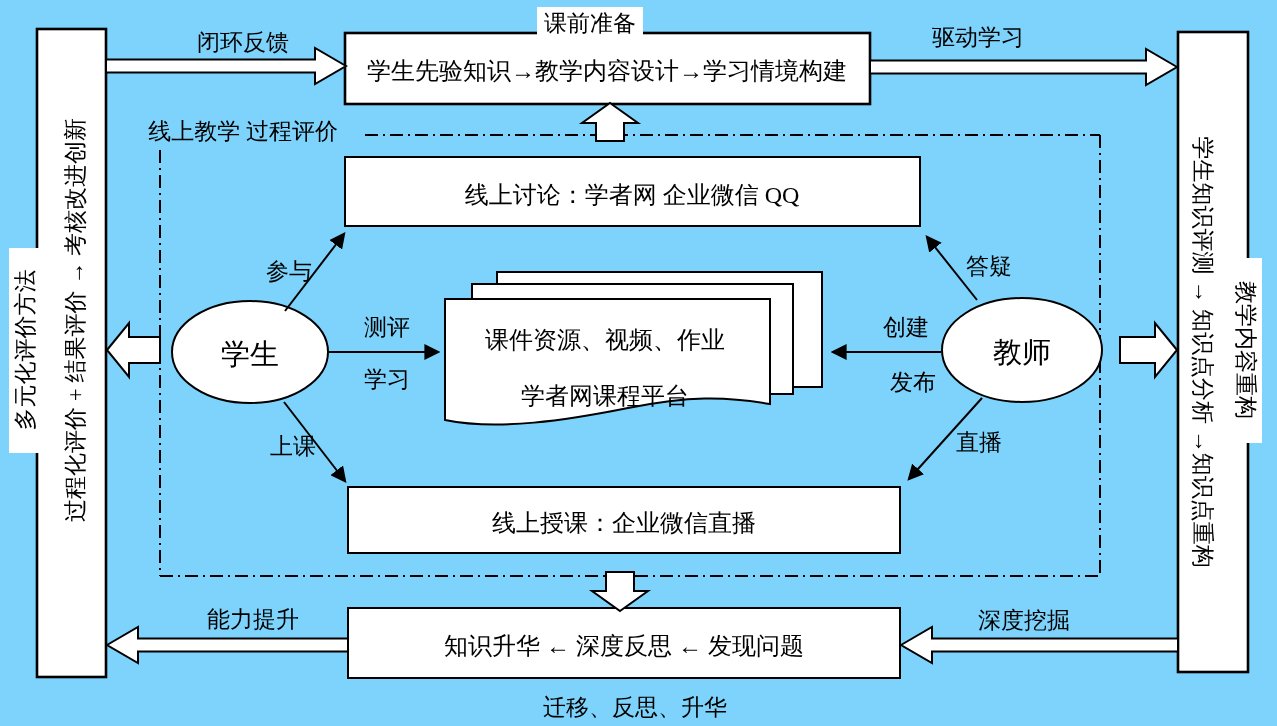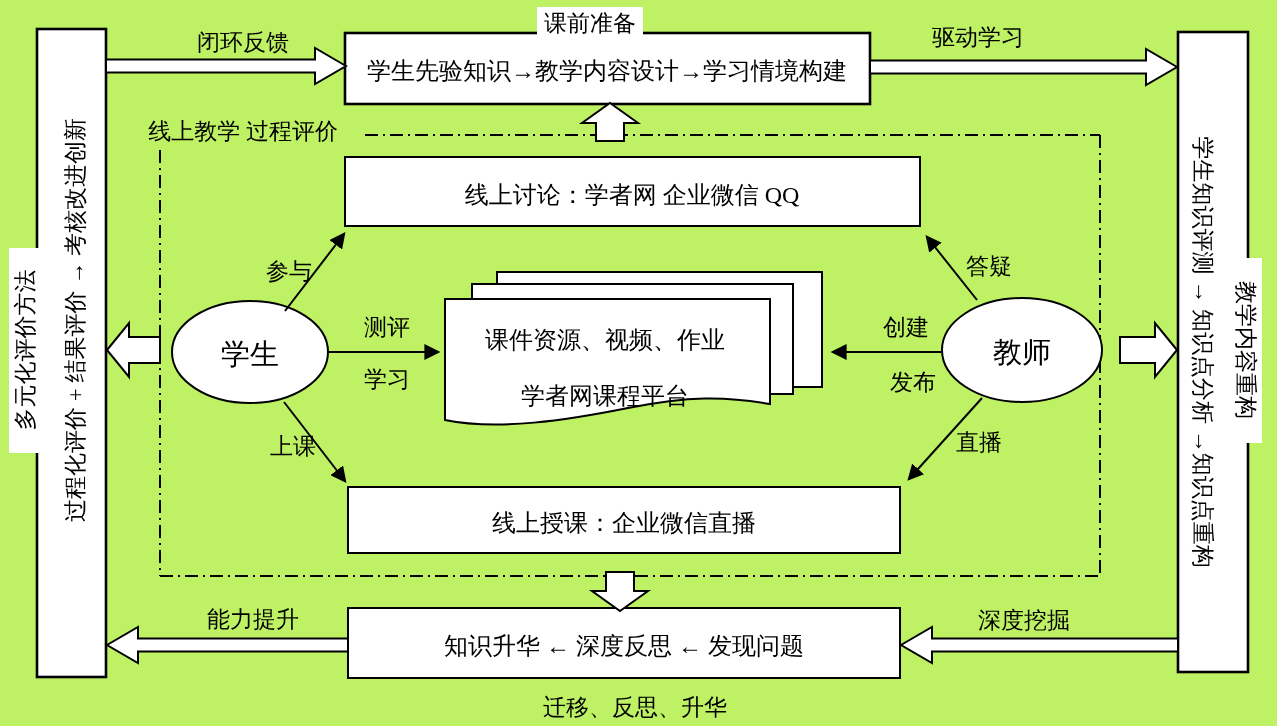--- a/index.html
+++ b/index.html
@@ -1,16 +1,16 @@
 <!DOCTYPE html>
 <html><head>
 <meta charset="utf-8">
 <style>
   html,body{margin:0;padding:0;background:#ffffff;}
-  .stage{position:relative;width:1277px;height:726px;background:#bef264;overflow:hidden;}
+  .stage{position:relative;width:1277px;height:726px;background:#7dd3fc;overflow:hidden;}
   svg{display:block;}
   .shape{fill:#ffffff;stroke:#000;stroke-width:2;}
   .thick{stroke-width:2.6;}
   .ln{stroke:#000;stroke-width:2;fill:none;}
   .dashdot{stroke:#000;stroke-width:2;fill:none;stroke-dasharray:13 5 2 5;}
   .blk{fill:#ffffff;stroke:#000;stroke-width:2;stroke-linejoin:miter;}
   .t{font-family:"Liberation Serif","DejaVu Serif",serif;fill:#000;}
   .f23{font-size:23px;}
   .f24{font-size:24px;}
   .f29{font-size:29px;}

